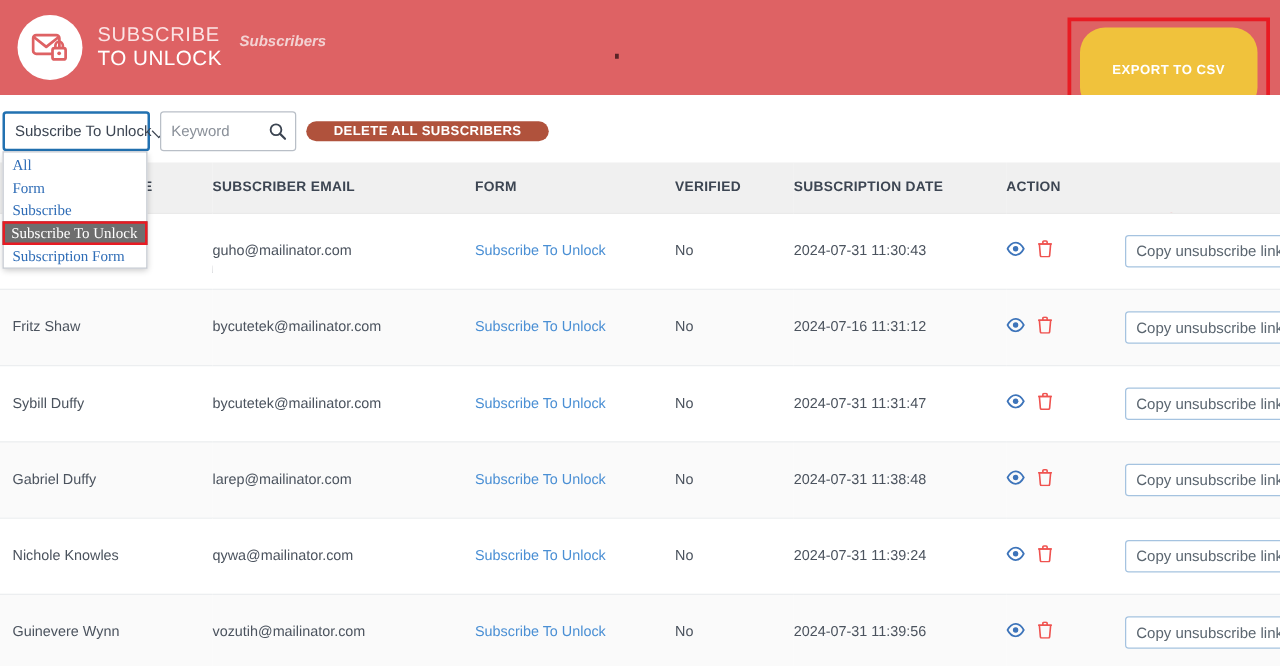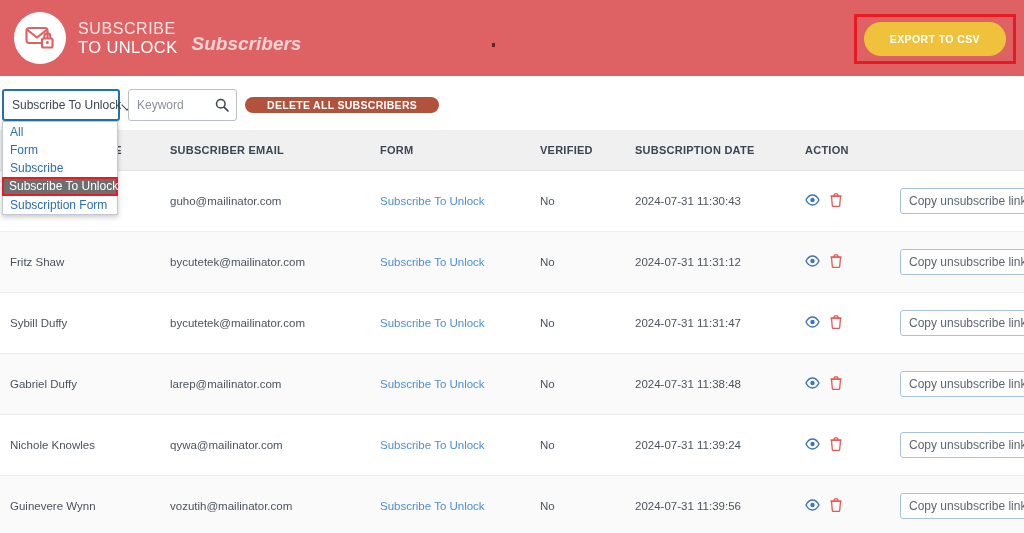--- a/index.html
+++ b/index.html
@@ -32,26 +32,26 @@
   .logo-text .l1 {
     font-size: 16px; letter-spacing: 0.6px; font-weight: 400;
     display: block; color: #fbe3e4;
   }
   .logo-text .l2 {
     font-size: 16.5px; letter-spacing: 0.4px; font-weight: normal;
     display: block; margin-top: 2px; color: #ffffff;
   }
   .page-subtitle {
     margin-left: 14px;
-    font-size: 19px;
+    font-size: 12px;
     font-style: italic;
     font-weight: bold;
     color: #f3d2d2;
     align-self: flex-end;
-    padding-bottom: 21px;
+    padding-bottom: 36px;
   }
   .cursor-dot {
     position: absolute;
     left: 492px; top: 43px;
     width: 3px; height: 4px;
     background: #5a2326;
   }
 
   
   .export-box {
@@ -61,21 +61,21 @@
     padding: 5px 7px;
   }
   .export-btn {
     background: #f0c23c;
     color: #ffffff;
     border: none;
     border-radius: 20px;
     font-size: 10.5px;
     font-weight: bold;
     letter-spacing: 0.4px;
-    padding: 11px 26px;
+    padding: 28px 26px;
     cursor: pointer;
     font-family: "Liberation Sans", sans-serif;
     white-space: nowrap;
   }
 
   
   .toolbar-area { position: relative; background: #ffffff; height: 54px; }
   .toolbar {
     position: absolute; left: 2px; top: 13px;
     display: flex; align-items: center; gap: 8px;
@@ -166,20 +166,21 @@
     z-index: 40;
     padding: 1px 0 0 0;
   }
   .dd-item {
     font-size: 12px;
     color: #2e6cb6;
     padding: 1.5px 7px;
     line-height: 15px;
     cursor: pointer;
     white-space: nowrap;
+    font-family: Liberation Serif, serif;
   }
   .dd-item.selected {
     background: #6e6e6e;
     color: #ffffff;
     border: 2.5px solid #e81b23;
     padding: 0px 5px;
     margin: 0 -1px;
   }
 
   
@@ -338,21 +339,21 @@
                 <path d="M1.5 3.2h9l-.8 9.3a1 1 0 0 1-1 .9H3.3a1 1 0 0 1-1-.9z" fill="none" stroke="#ef5350" stroke-width="1.3"></path>
                 <path d="M.5 3.2h11M4.3 3.2V1.6a.8.8 0 0 1 .8-.8h1.8a.8.8 0 0 1 .8.8v1.6" fill="none" stroke="#ef5350" stroke-width="1.3"></path>
               </svg></span></td>
           <td class="c-link"><button class="copy-btn">Copy unsubscribe link</button></td>
         </tr>
         <tr>
           <td class="c-name">Fritz Shaw</td>
           <td class="c-email">bycutetek@mailinator.com</td>
           <td class="c-form"><a class="form-link">Subscribe To Unlock</a></td>
           <td class="c-ver">No</td>
-          <td class="c-date">2024-07-31 11:31:12</td>
+          <td class="c-date">2024-07-16 11:31:12</td>
           <td class="c-act act-cell"><span class="icon-eye"><svg width="15" height="12" viewBox="0 0 15 12">
                 <path d="M7.5 1C3.6 1 1 6 1 6s2.6 5 6.5 5S14 6 14 6 11.4 1 7.5 1z" fill="none" stroke="#3d74ba" stroke-width="1.4"></path>
                 <circle cx="7.5" cy="6" r="2.2" fill="#3d74ba"></circle>
               </svg></span><span class="icon-trash"><svg width="12" height="14" viewBox="0 0 12 14">
                 <path d="M1.5 3.2h9l-.8 9.3a1 1 0 0 1-1 .9H3.3a1 1 0 0 1-1-.9z" fill="none" stroke="#ef5350" stroke-width="1.3"></path>
                 <path d="M.5 3.2h11M4.3 3.2V1.6a.8.8 0 0 1 .8-.8h1.8a.8.8 0 0 1 .8.8v1.6" fill="none" stroke="#ef5350" stroke-width="1.3"></path>
               </svg></span></td>
           <td class="c-link"><button class="copy-btn">Copy unsubscribe link</button></td>
         </tr>
         <tr>

